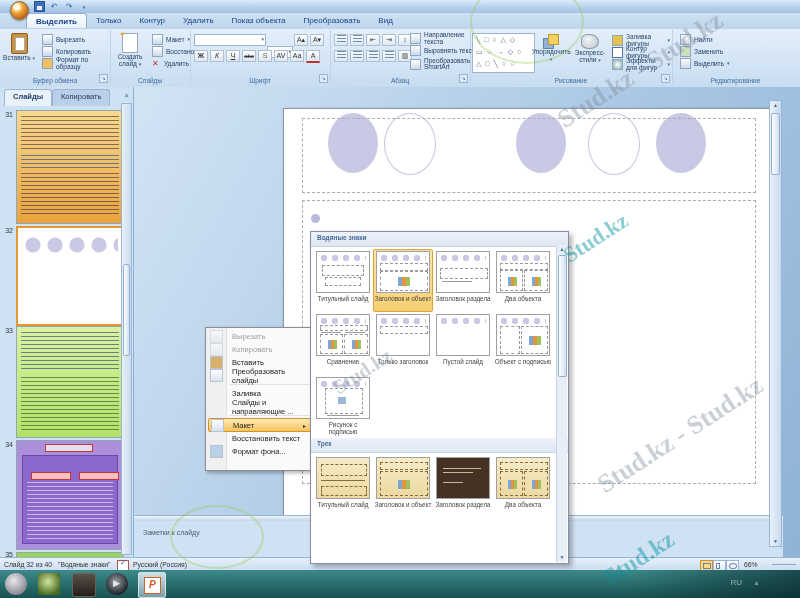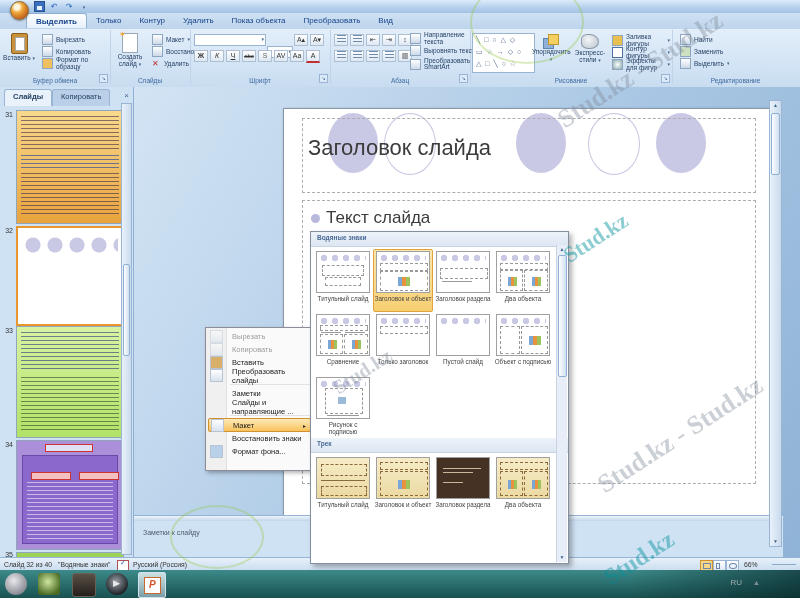--- a/index.html
+++ b/index.html
@@ -334,23 +334,21 @@
 
 <div id="editor" class="abs">
   <div id="slide" class="abs">
     <div class="bigc cf" style="left:44px"></div>
     <div class="bigc co" style="left:100px"></div>
     <div class="bigc cf" style="left:232px"></div>
     <div class="bigc co" style="left:304px"></div>
     <div class="bigc cf" style="left:372px"></div>
     <div id="title-ph" class="abs phslide"></div>
     <div id="body-ph" class="abs phslide"></div>
-    <div id="slide-title-text" class="abs">Заголовок слайда</div>
     <div id="body-bullet" class="abs"></div>
-    <div id="slide-body-text" class="abs">Текст слайда</div>
   </div>
   <div id="notes-split" class="abs"></div>
   <div id="notes-area" class="abs">
     <div id="notes-label" class="abs">Заметки к слайду</div>
   </div>
   <div class="vscroll" style="right:18px;top:13px;width:11px;height:445px">
     <div class="sarrow" style="top:0">▲</div>
     <div class="sthumb" style="left:1px;top:12px;width:7px;height:60px"></div>
     <div class="sarrow" style="bottom:0">▼</div>
   </div>
@@ -409,33 +407,33 @@
   <div class="mi">
       <span class="micon" style="background:#d8b06a"></span>
       <span>Вставить</span>
     </div>
   <div class="mi">
       <span class="micon"></span>
       <span>Преобразовать слайды</span>
     </div>
   <div class="msep"></div>
   <div class="mi">
-      <span>Заметки</span>
+      <span>Заливка</span>
     </div>
   <div class="mi">
       <span>Слайды и направляющие ...</span>
     </div>
   <div class="msep"></div>
   <div class="mi hl">
       <span class="micon" style="left:2px"></span>
       <span>Макет</span>
       <span class="sub">▸</span>
     </div>
   <div class="mi">
-      <span>Восстановить знаки</span>
+      <span>Восстановить текст</span>
     </div>
   <div class="mi">
       <span class="micon" style="background:#b8d0e8"></span>
       <span>Формат фона...</span>
     </div>
 </div>
 
 <div id="gallery" class="abs">
   <div class="gsec">Водяные знаки</div>
 

